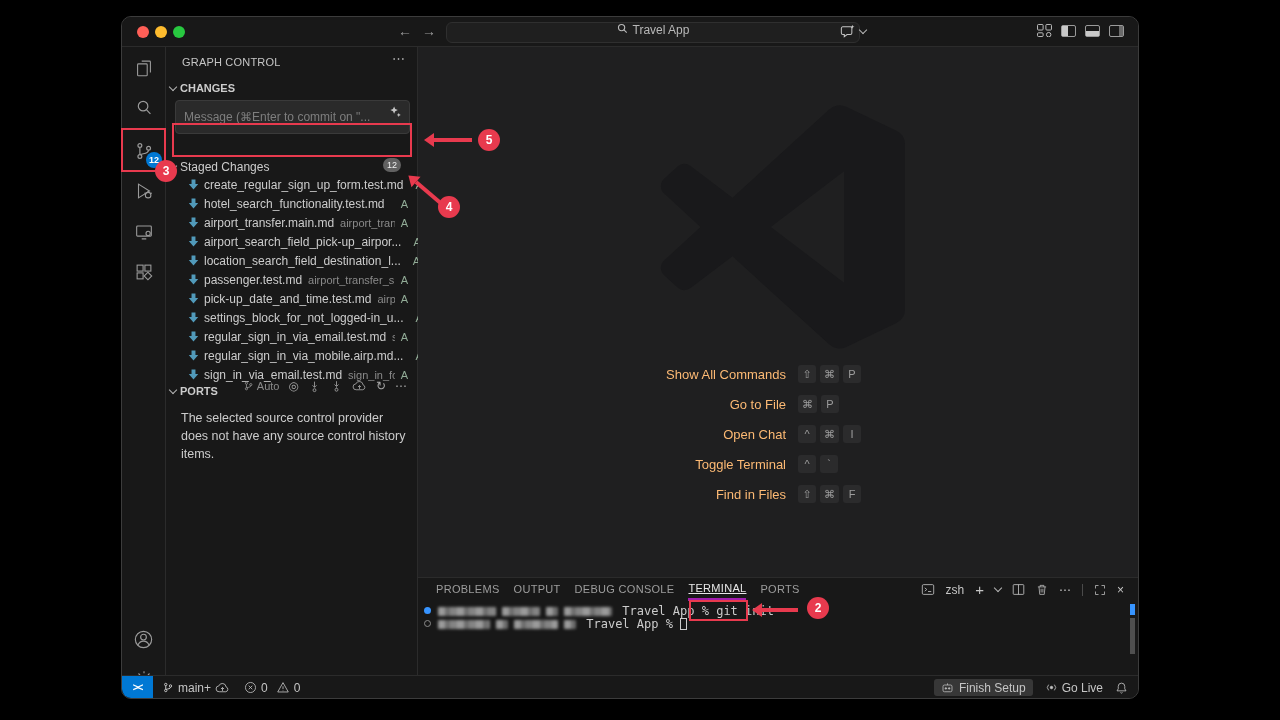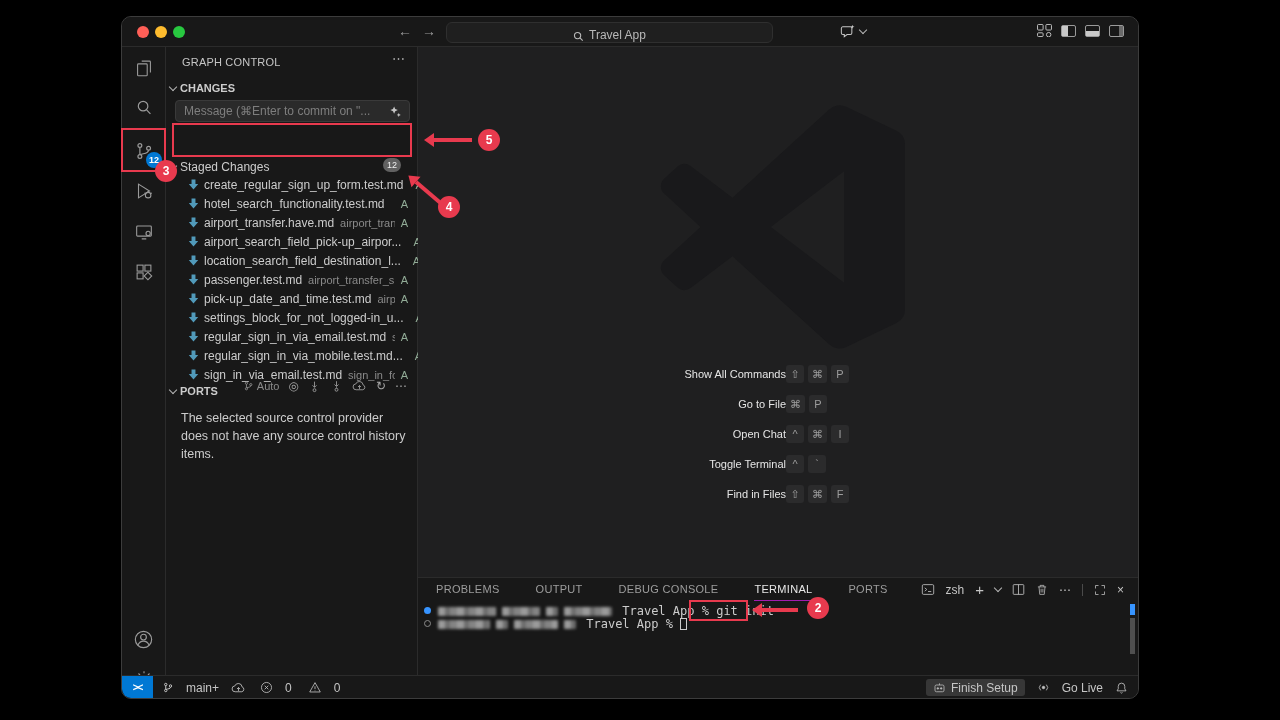--- a/index.html
+++ b/index.html
@@ -9,23 +9,23 @@
 
   #window { position:absolute; left:121px; top:16px; width:1018px; height:683px;
     background:#181818; border:1px solid #3c3c3c; border-radius:10px; overflow:hidden;
     box-shadow:0 18px 50px rgba(0,0,0,.7); }
 
   
   #titlebar { position:absolute; left:0; top:0; right:0; height:30px; background:#181818;
     border-bottom:1px solid #2b2b2b; }
   .traffic { position:absolute; top:9px; width:12px; height:12px; border-radius:50%; }
   #nav-back,#nav-fwd { position:absolute; top:6px; color:#9d9d9d; font-size:14px; }
-  #searchbox { position:absolute; left:324px; top:5px; width:327px; height:21px;
+  #searchbox { position:absolute; left:324px; top:5px; width:414px; height:21px;
     background:#1f1f1f; border:1px solid #2f2f2f; border-radius:6px; color:#b8b8b8;
-    font-size:12px; display:flex; align-items:flex-end; justify-content:center; gap:5px; }
+    font-size:12px; display:flex; align-items:flex-start; justify-content:center; gap:5px; }
   #copilot-wrap { position:absolute; left:718px; top:7px; display:flex; align-items:center; gap:4px; }
   .tb-right { position:absolute; right:14px; top:7px; display:flex; gap:9px; align-items:center; }
   .layout-ico { width:15px; height:12px; border:1px solid #9a9a9a; border-radius:2px; position:relative; }
   .layout-ico .fill { position:absolute; background:#c9c9c9; }
 
   
   #body { position:absolute; top:30px; bottom:23px; left:0; right:0; display:flex; }
 
   
   #activitybar { width:44px; background:#181818; border-right:1px solid #2b2b2b; position:relative; }
@@ -39,21 +39,21 @@
 
   
   #sidebar { width:252px; background:#181818; border-right:1px solid #2b2b2b; position:relative;
     color:#cccccc; }
   #scm-title { position:absolute; left:16px; top:9px; font-size:11px; color:#c5c5c5; letter-spacing:.2px; }
   #scm-more { position:absolute; right:12px; top:4px; color:#c5c5c5; font-size:13px; }
   .sect-head { position:absolute; left:4px; display:flex; align-items:center; gap:4px;
     font-size:11px; font-weight:bold; color:#cccccc; }
   .chev { width:6px; height:6px; border-right:1px solid #b5b5b5; border-bottom:1px solid #b5b5b5;
     transform:rotate(45deg); margin-top:-3px; }
-  #commit-input { position:absolute; left:9px; top:53px; width:235px; height:22px; background:#2a2a2a;
+  #commit-input { position:absolute; left:9px; top:53px; width:235px; height:34px; background:#2a2a2a;
     border:1px solid #3a3a3a; border-radius:4px; color:#cccccc; font-size:12px; padding:0 24px 0 8px; }
   #commit-input::placeholder { color:#7e7e7e; }
   #sparkle { position:absolute; right:15px; top:58px; }
   #commit-btn { position:absolute; left:11px; top:83px; width:231px; height:24px; background:#0078d4;
     border-radius:3px; display:flex; align-items:center; color:#ffffff; font-size:12px; }
   #commit-btn .main { flex:1; text-align:center; }
   #commit-btn .split { width:1px; height:16px; background:rgba(255,255,255,.35); }
   #commit-btn .dd { width:23px; display:flex; justify-content:center; }
   #commit-btn .chev { border-color:#fff; }
   #staged-head { top:113px; left:4px; position:absolute; display:flex; align-items:center; gap:4px;
@@ -74,32 +74,32 @@
   #graph-auto { display:flex; align-items:center; gap:3px; font-size:11px; color:#8a8a8a; }
   #graph-empty { position:absolute; left:15px; top:362px; width:228px; font-size:12.5px;
     line-height:1.45; color:#cccccc; }
 
   
   #main { flex:1; position:relative; background:#1f1f20; }
   #watermark { position:absolute; left:240px; top:58px; opacity:1; }
   #shortcuts { position:absolute; left:0; top:312px; width:100%; display:flex;
     flex-direction:column; align-items:center; }
   .sc-row { height:30px; display:flex; align-items:center; width:420px; }
-  .sc-label { width:218px; text-align:right; font-size:11px; color:#e5e5e5; }
+  .sc-label { width:218px; text-align:right; font-size:13px; color:#fdba74; margin-right:12px; }
   .sc-keys { display:flex; gap:4px; }
   .keycap { min-width:18px; height:18px; padding:0 4px; background:#2b2b2c; border-radius:3px;
     color:#9d9d9d; font-size:11px; display:flex; align-items:center; justify-content:center; }
 
   
   #panel { position:absolute; left:0; right:0; top:530px; bottom:0; background:#181818;
     border-top:1px solid #2b2b2b; }
-  #ptabs { position:absolute; left:18px; top:0; height:23px; display:flex; gap:36px; }
+  #ptabs { position:absolute; left:18px; top:0; height:23px; display:flex; gap:14px; }
   .ptab { font-size:11px; letter-spacing:.3px; color:#9d9d9d; height:23px; display:flex;
     align-items:center; border-bottom:1px solid transparent; }
-  .ptab.active { color:#e7e7e7; border-bottom:1px solid #a21caf; }
+  .ptab.active { color:#e7e7e7; border-bottom:3px solid #a21caf;text-decoration:underline; }
   #panel-actions { position:absolute; right:14px; top:0; height:23px; display:flex; gap:11px;
     align-items:center; color:#c5c5c5; font-size:12px; }
   #panel-actions .sep { width:1px; height:12px; background:#4a4a4a; }
   #term { position:absolute; left:0; right:10px; top:27px; font-size:12px; color:#cccccc;
     line-height:12.5px; }
   .tline { height:12.5px; padding-left:17px; position:relative; white-space:nowrap; }
   .tdot { position:absolute; left:6px; top:2px; width:7px; height:7px; border-radius:50%; }
   .tdot.run { background:#3794ff; }
   .tdot.idle { border:1px solid #8a8a8a; }
   .redact { display:inline-block; height:9px; border-radius:1px; vertical-align:-1px;
@@ -109,21 +109,21 @@
   #pscroll-blue { position:absolute; right:3px; top:26px; width:5px; height:11px; background:#3794ff; }
   #pscroll-gray { position:absolute; right:3px; top:40px; width:5px; height:36px; background:#4f4f4f; }
 
   
   #statusbar { position:absolute; left:0; right:0; bottom:0; height:23px; background:#181818;
     border-top:1px solid #2b2b2b; color:#c5c5c5; font-size:12px; }
   #remote { position:absolute; left:0; top:0; width:31px; height:23px; background:#0078d4;
     border-radius:0 0 0 9px; color:#fff; display:flex; align-items:center; justify-content:center;
     font-size:10px; font-weight:bold; letter-spacing:-1px; }
   .sb-left { position:absolute; left:40px; top:0; height:23px; display:flex; align-items:center; gap:14px; }
-  .sb-item { display:flex; align-items:center; gap:12px; }
+  .sb-item { display:flex; align-items:center; gap:4px; }
   .sb-right { position:absolute; right:10px; top:0; height:23px; display:flex; align-items:center; gap:12px; }
   #finish-setup { background:#373737; border-radius:3px; height:17px; padding:0 7px; display:flex;
     align-items:center; gap:5px; }
 
   
   #ann { position:absolute; left:0; top:0; width:1280px; height:720px; pointer-events:none; z-index:50; }
   .ann-box { position:absolute; border:2.5px solid #e83a4e; }
   .ann-circle { position:absolute; width:22px; height:22px; border-radius:50%; background:#e83a4e;
     color:#fff; font-size:12px; font-weight:bold; display:flex; align-items:center; justify-content:center; }
   .ann-arrow { position:absolute; height:4px; background:#e83a4e; transform-origin:0 50%; }
@@ -278,21 +278,21 @@
             </svg>
             <span class="fname">hotel_search_functionality.test.md</span>
             <span class="fdesc"></span>
             <span class="fstat">A</span>
           </div>
 
           <div class="frow">
             <svg class="fico" width="11" height="11" viewBox="0 0 14 14">
               <path d="M4.5 0.5h5v6h3.5L7 13.5 1 6.5h3.5z" fill="#519aba"></path>
             </svg>
-            <span class="fname">airport_transfer.have.md</span>
+            <span class="fname">airport_transfer.main.md</span>
             <span class="fdesc">airport_trans...</span>
             <span class="fstat">A</span>
           </div>
 
           <div class="frow">
             <svg class="fico" width="11" height="11" viewBox="0 0 14 14">
               <path d="M4.5 0.5h5v6h3.5L7 13.5 1 6.5h3.5z" fill="#519aba"></path>
             </svg>
             <span class="fname">airport_search_field_pick-up_airpor...</span>
             <span class="fdesc"></span>
@@ -341,21 +341,21 @@
             </svg>
             <span class="fname">regular_sign_in_via_email.test.md</span>
             <span class="fdesc">si...</span>
             <span class="fstat">A</span>
           </div>
 
           <div class="frow">
             <svg class="fico" width="11" height="11" viewBox="0 0 14 14">
               <path d="M4.5 0.5h5v6h3.5L7 13.5 1 6.5h3.5z" fill="#519aba"></path>
             </svg>
-            <span class="fname">regular_sign_in_via_mobile.test.md...</span>
+            <span class="fname">regular_sign_in_via_mobile.airp.md...</span>
             <span class="fdesc"></span>
             <span class="fstat">A</span>
           </div>
 
           <div class="frow">
             <svg class="fico" width="11" height="11" viewBox="0 0 14 14">
               <path d="M4.5 0.5h5v6h3.5L7 13.5 1 6.5h3.5z" fill="#519aba"></path>
             </svg>
             <span class="fname">sign_in_via_email.test.md</span>
             <span class="fdesc">sign_in_fo...</span>

